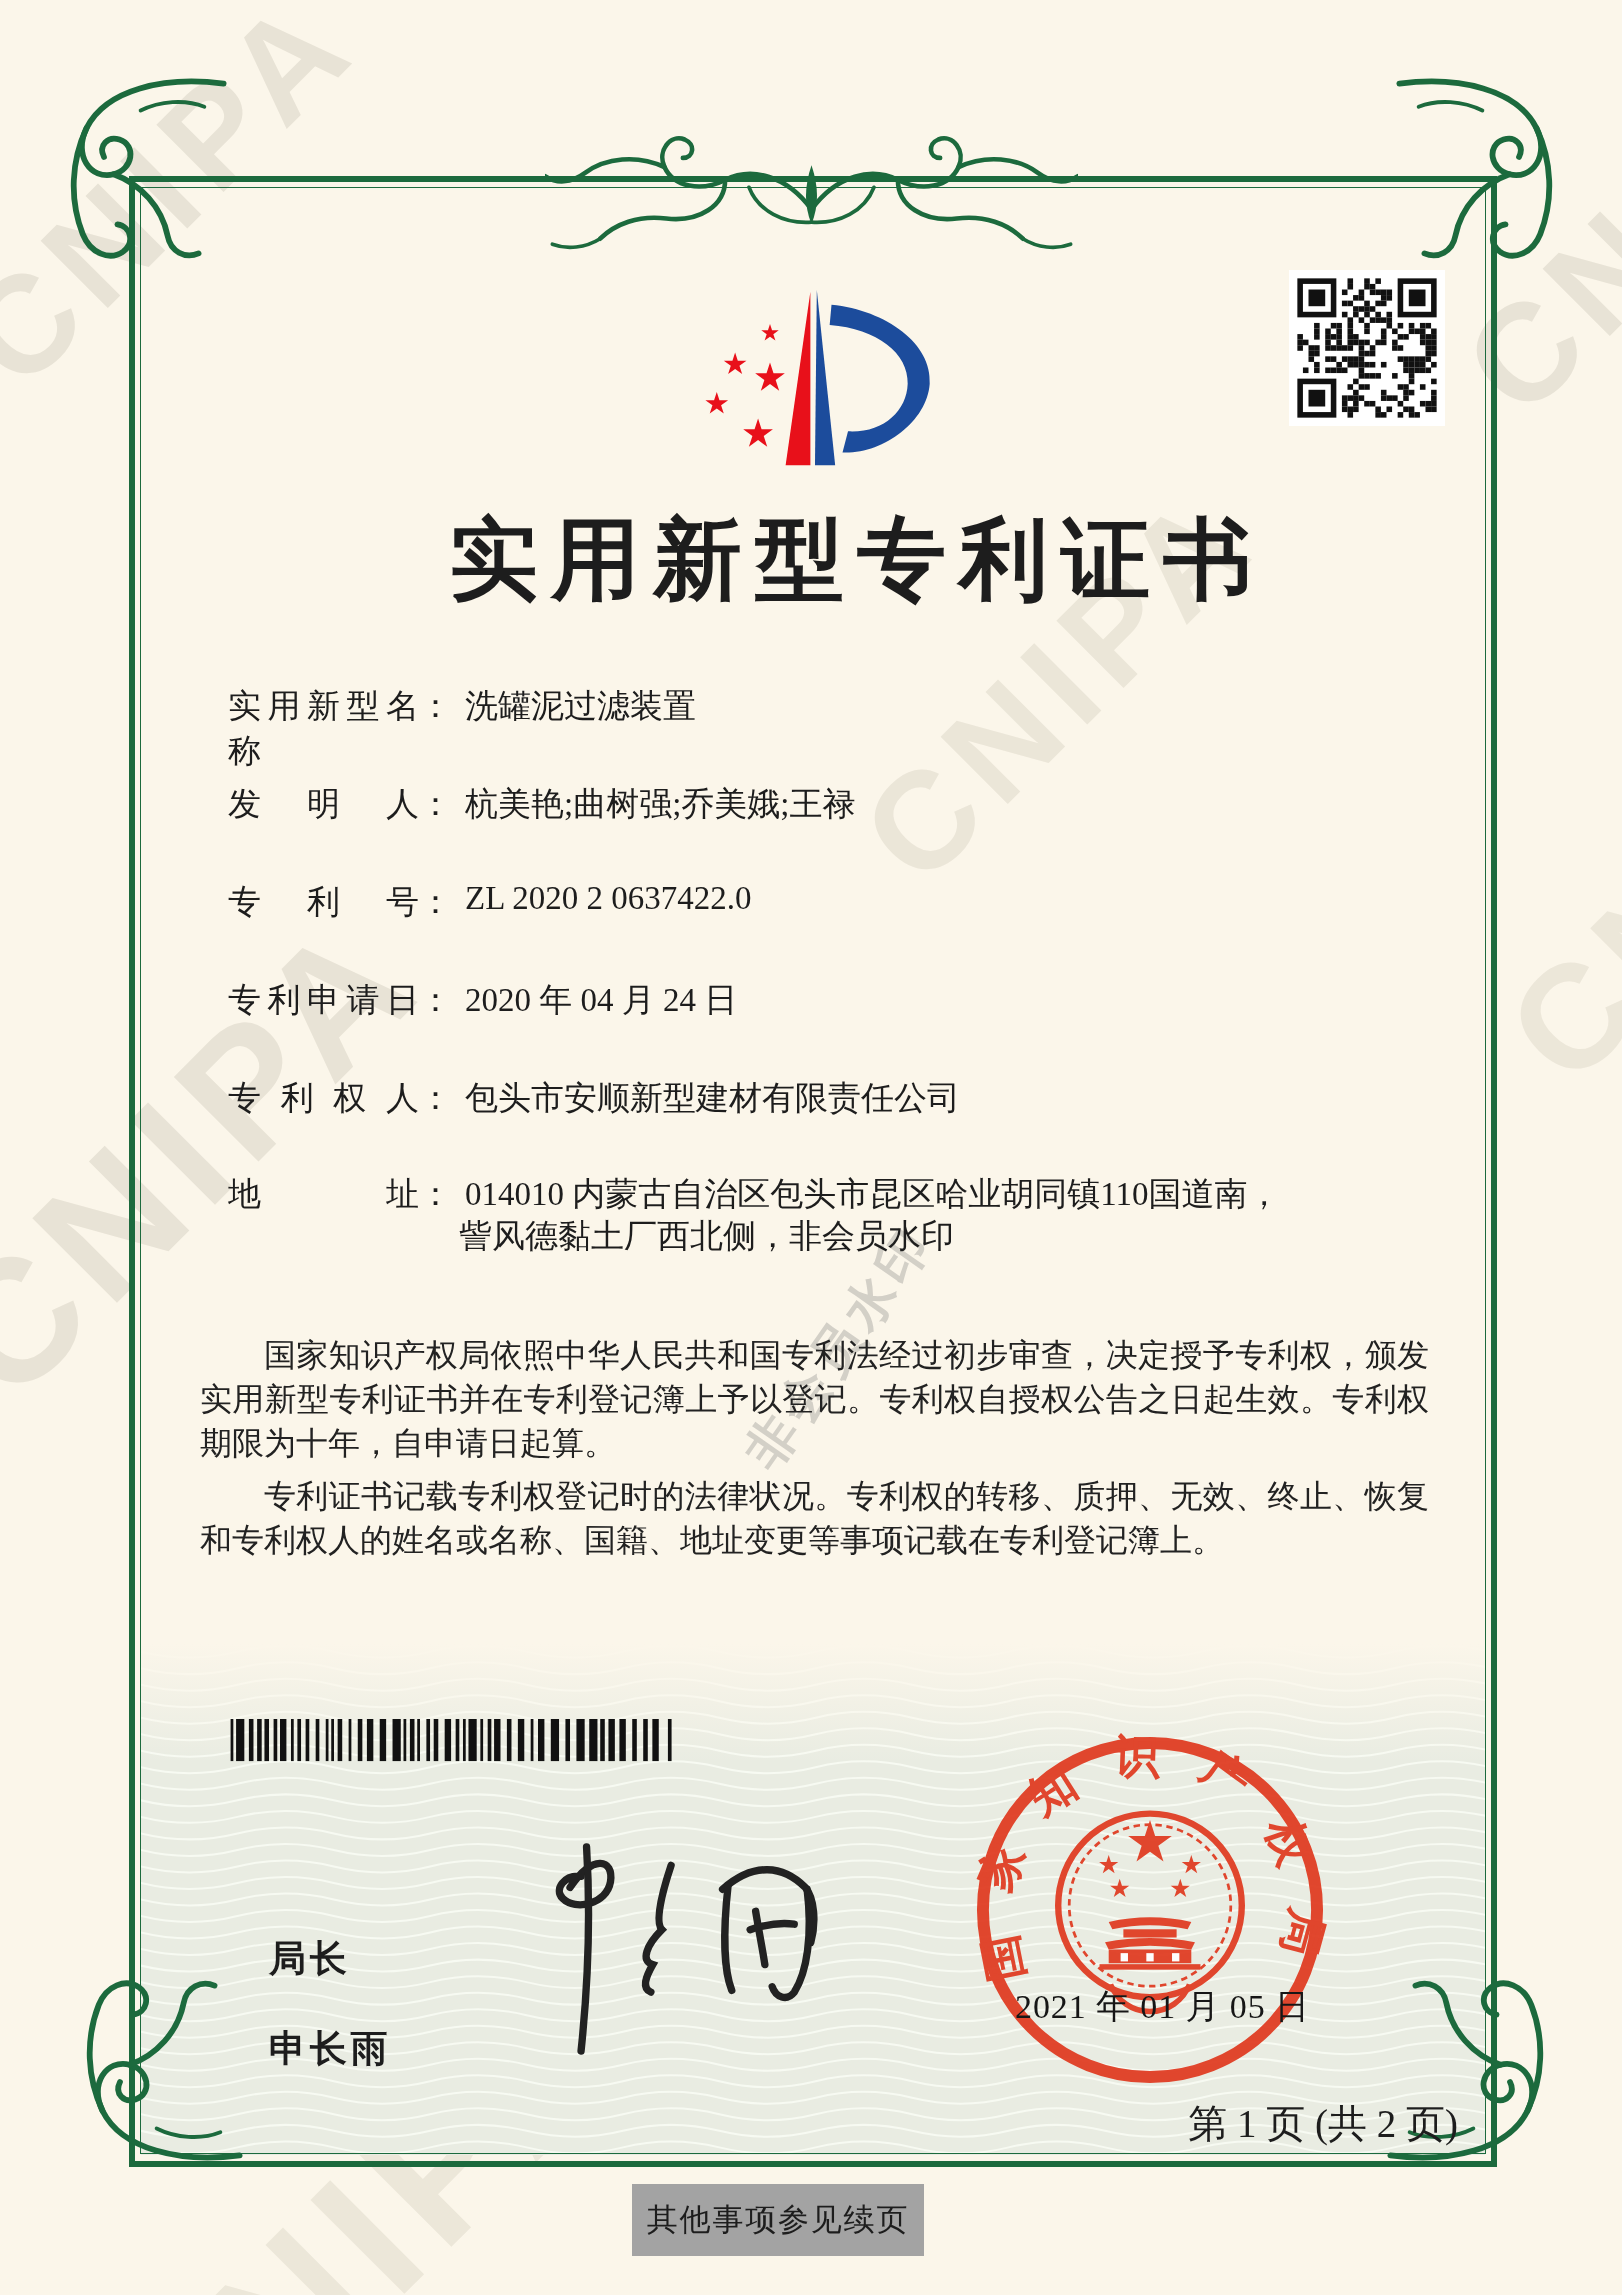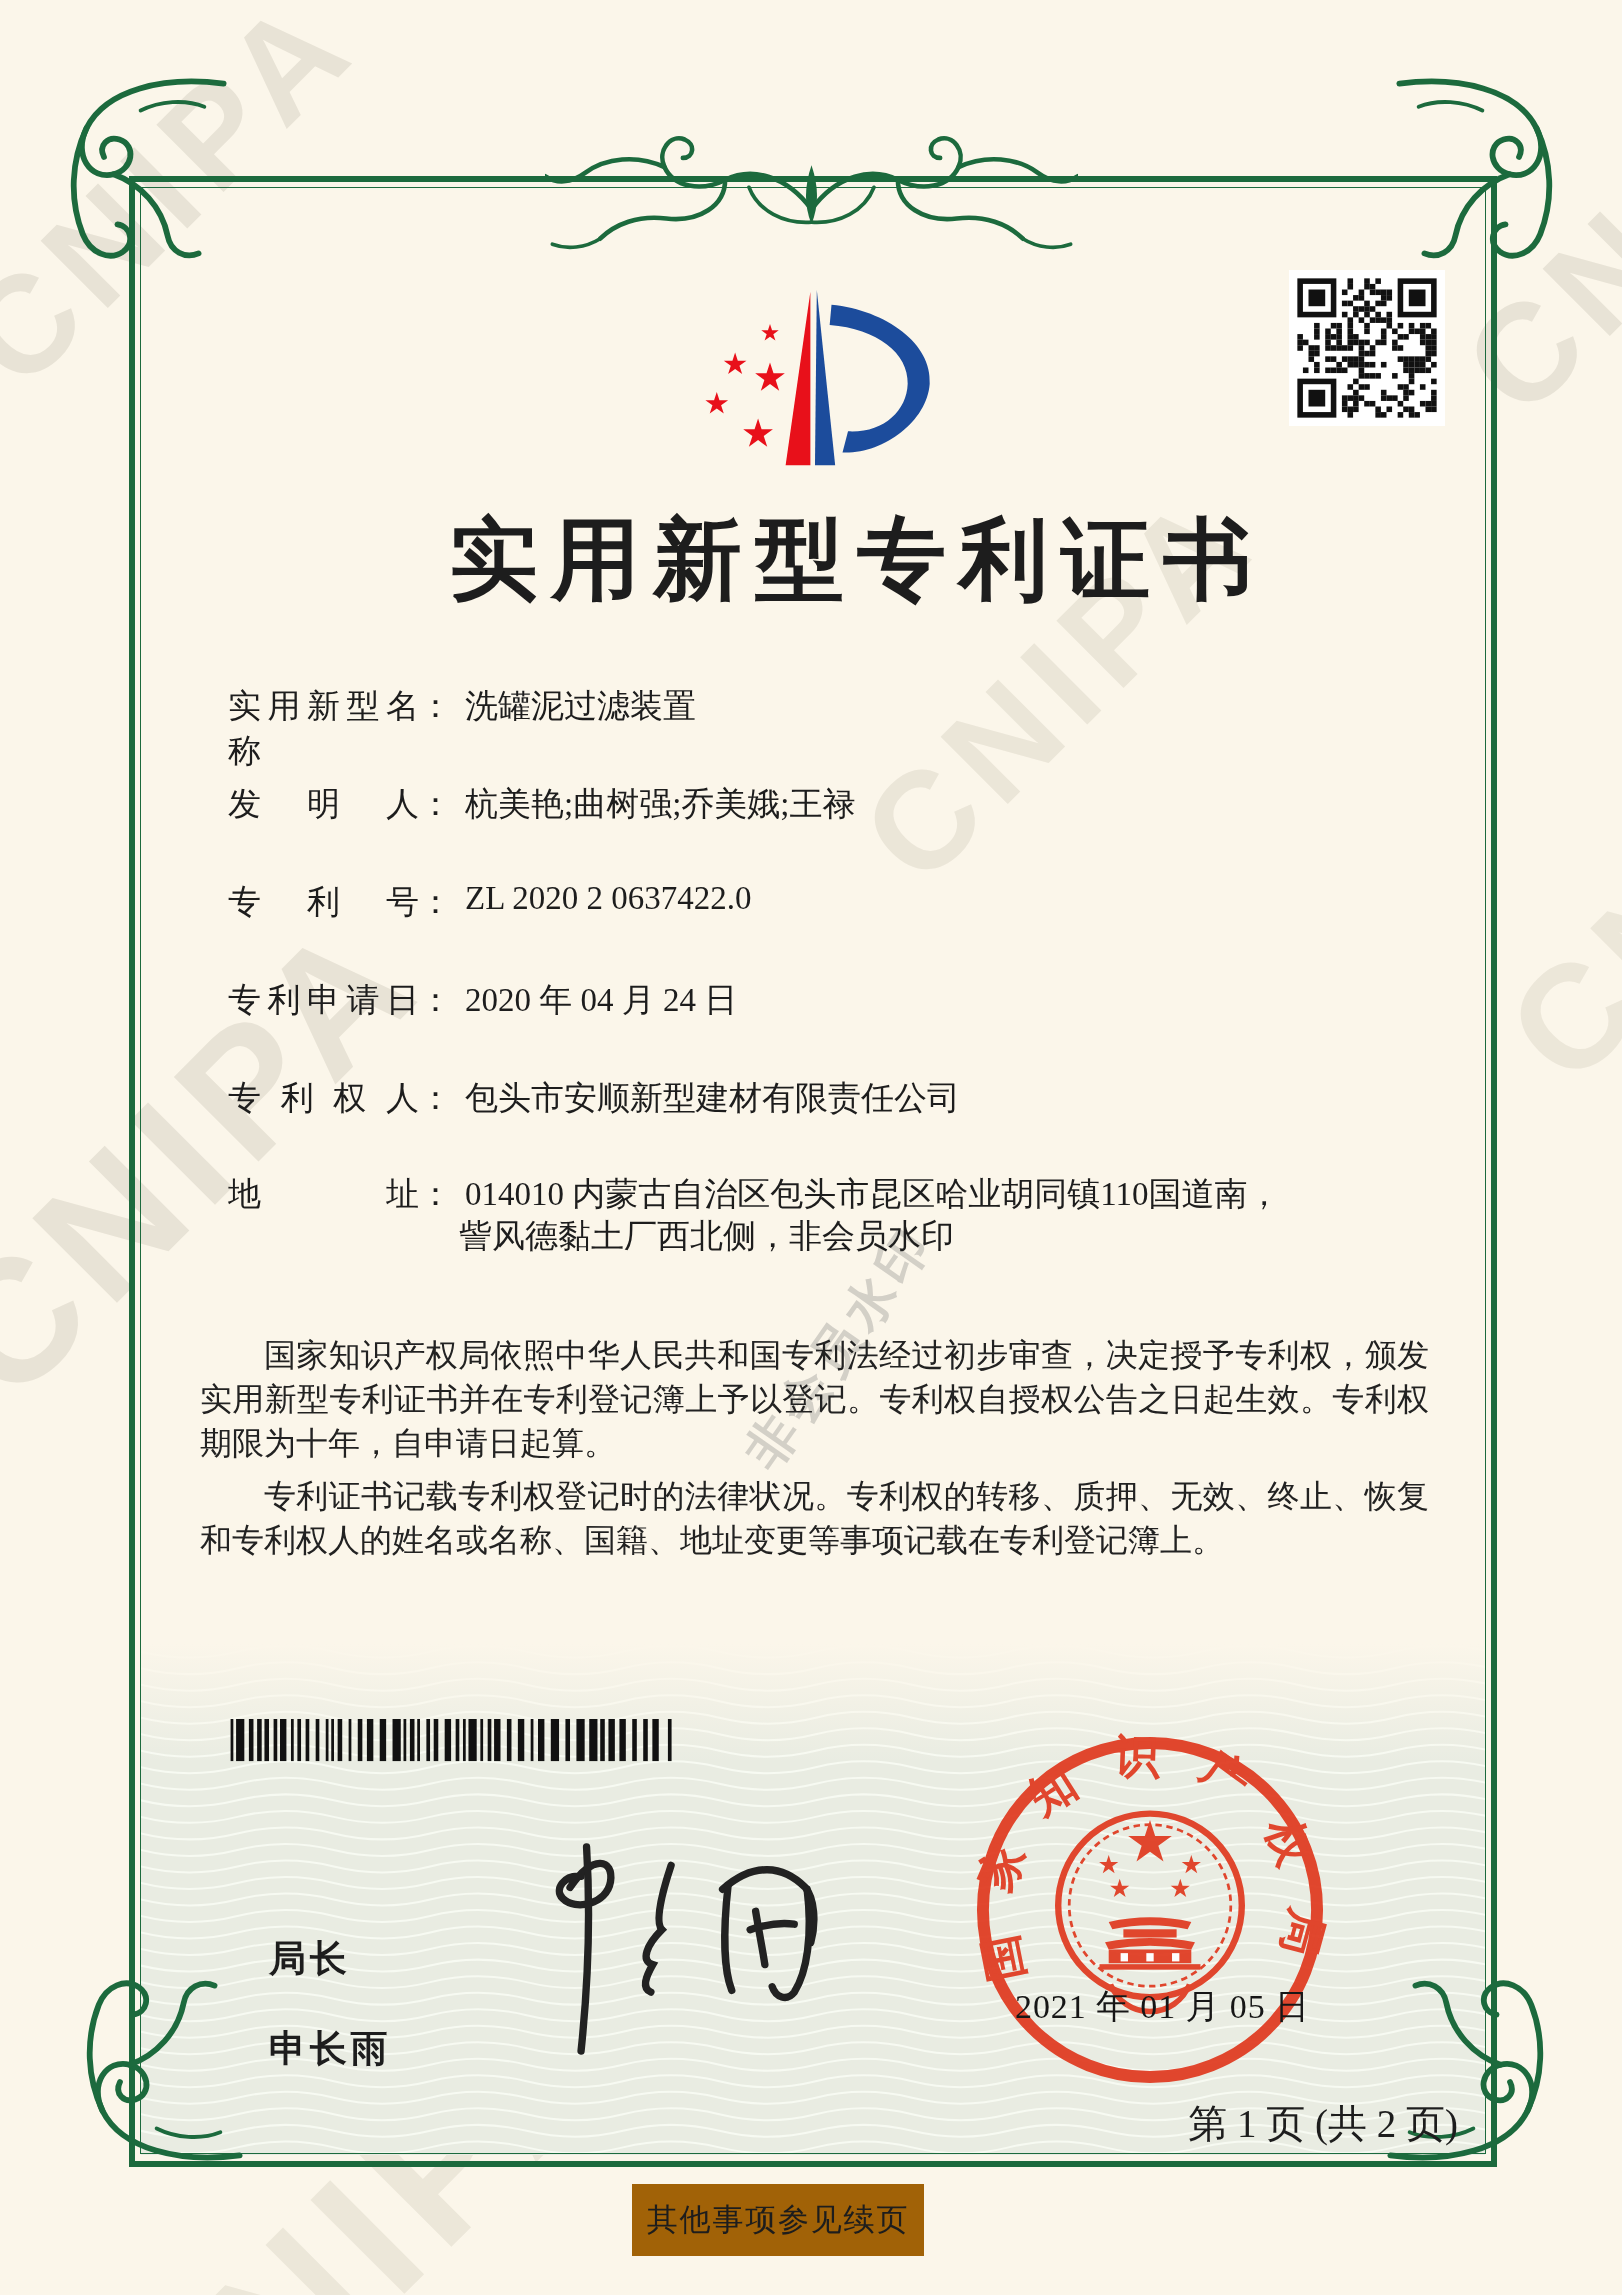--- a/index.html
+++ b/index.html
@@ -47,21 +47,21 @@
   
   .barcode{position:absolute;left:230px;top:1719px;z-index:5;}
   .signer-title{position:absolute;left:269px;top:1934px;font-size:37px;font-weight:bold;z-index:5;
                 font-family:"Liberation Sans","DejaVu Sans",sans-serif;letter-spacing:3.7px;}
   .signer-name{position:absolute;left:269px;top:2000px;font-size:37px;font-weight:bold;z-index:5;
                font-family:"Liberation Sans","DejaVu Sans",sans-serif;letter-spacing:3.7px;margin-top:24px;}
   .signature{position:absolute;left:491px;top:1832px;width:340px;height:234px;z-index:6;}
   .seal{position:absolute;left:971px;top:1731px;width:358px;height:358px;z-index:5;opacity:.93;}
   .seal-date{position:absolute;left:1015px;top:1984px;font-size:34px;color:#161616;z-index:6;letter-spacing:0.9px;}
   .page-info{position:absolute;left:90px;top:2097px;width:1368px;text-align:right;font-size:39px;z-index:5;}
-  .note-box{position:absolute;left:632px;top:2184px;width:292px;height:72px;background:#a16207;z-index:5;
+  .note-box{position:absolute;left:632px;top:2184px;width:292px;height:72px;background:#a3a3a3;z-index:5;
             display:flex;align-items:center;justify-content:center;font-size:31px;letter-spacing:1.8px;}
 </style>
 </head>
 <body>
 
 <div class="page">
 
   <div class="wm wm1">CNIPA</div>
   <div class="wm wm2">CNIPA</div>
   <div class="wm wm3">CNIPA</div>

